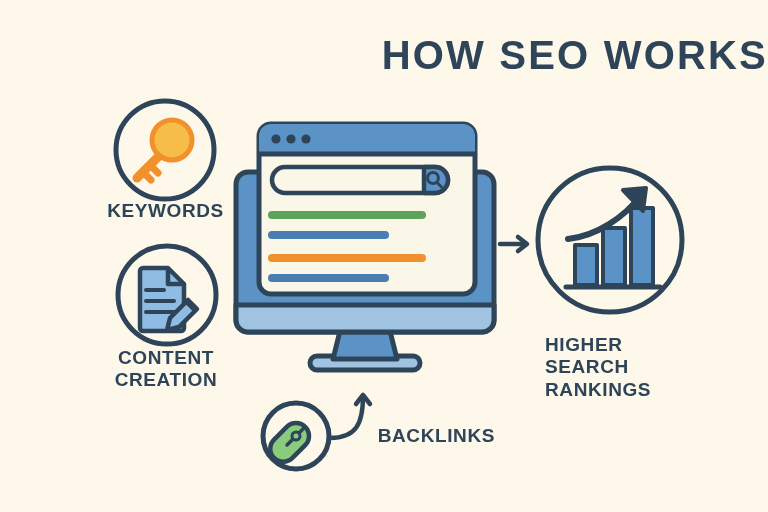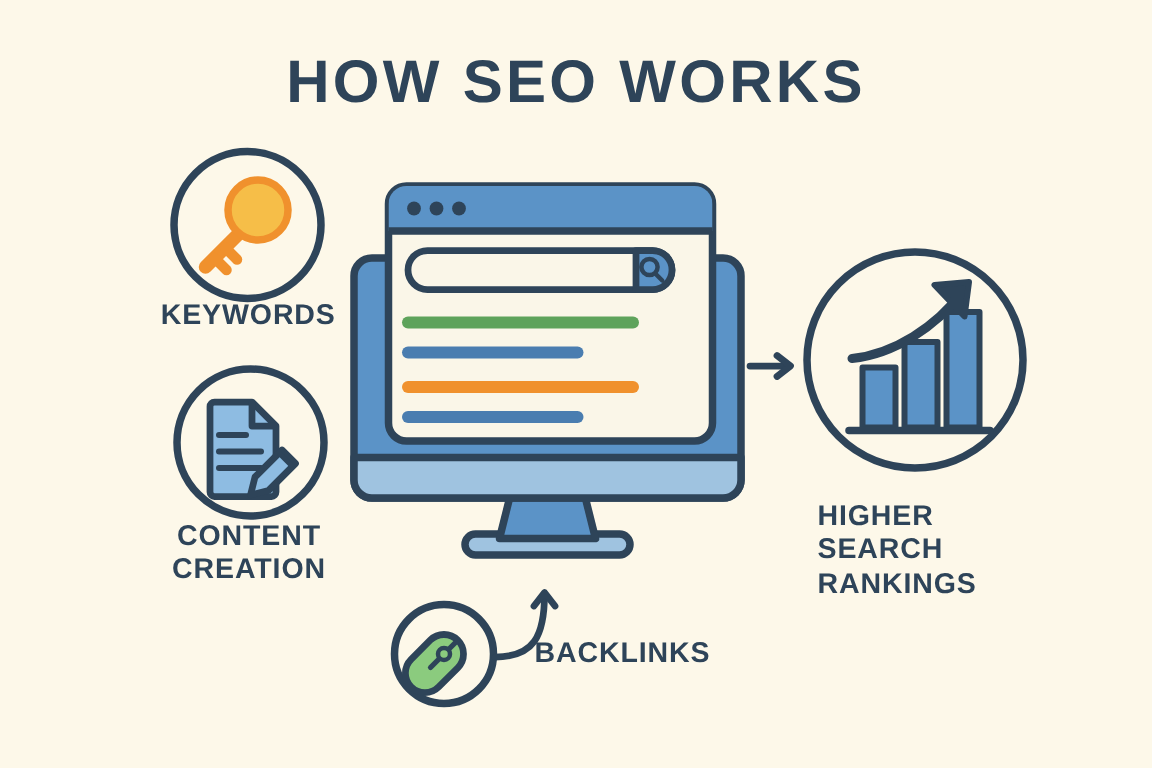--- a/index.html
+++ b/index.html
@@ -35,40 +35,40 @@
     text-align: center;
     white-space: pre-line;
     user-select: none;
   }
   #page-title {
     left: 0;
     right: 0;
     top: 32px;
     font-size: 40px;
     letter-spacing: 2.2px;
-    text-align: center;
+    text-align: right;
   }
   #label-keywords {
     left: 58px;
     top: 200px;
     width: 215px;
     font-size: 19px;
   }
   #label-content {
     left: 60px;
     top: 347px;
     width: 212px;
     font-size: 19px;
   }
   #label-backlinks {
     left: 335px;
     top: 425px;
     width: 160px;
     font-size: 19px;
-    text-align: center;
+    text-align: right;
   }
   #label-rankings {
     left: 545px;
     top: 334px;
     width: 160px;
     font-size: 19px;
     text-align: left;
   }
 </style>
 </head>

